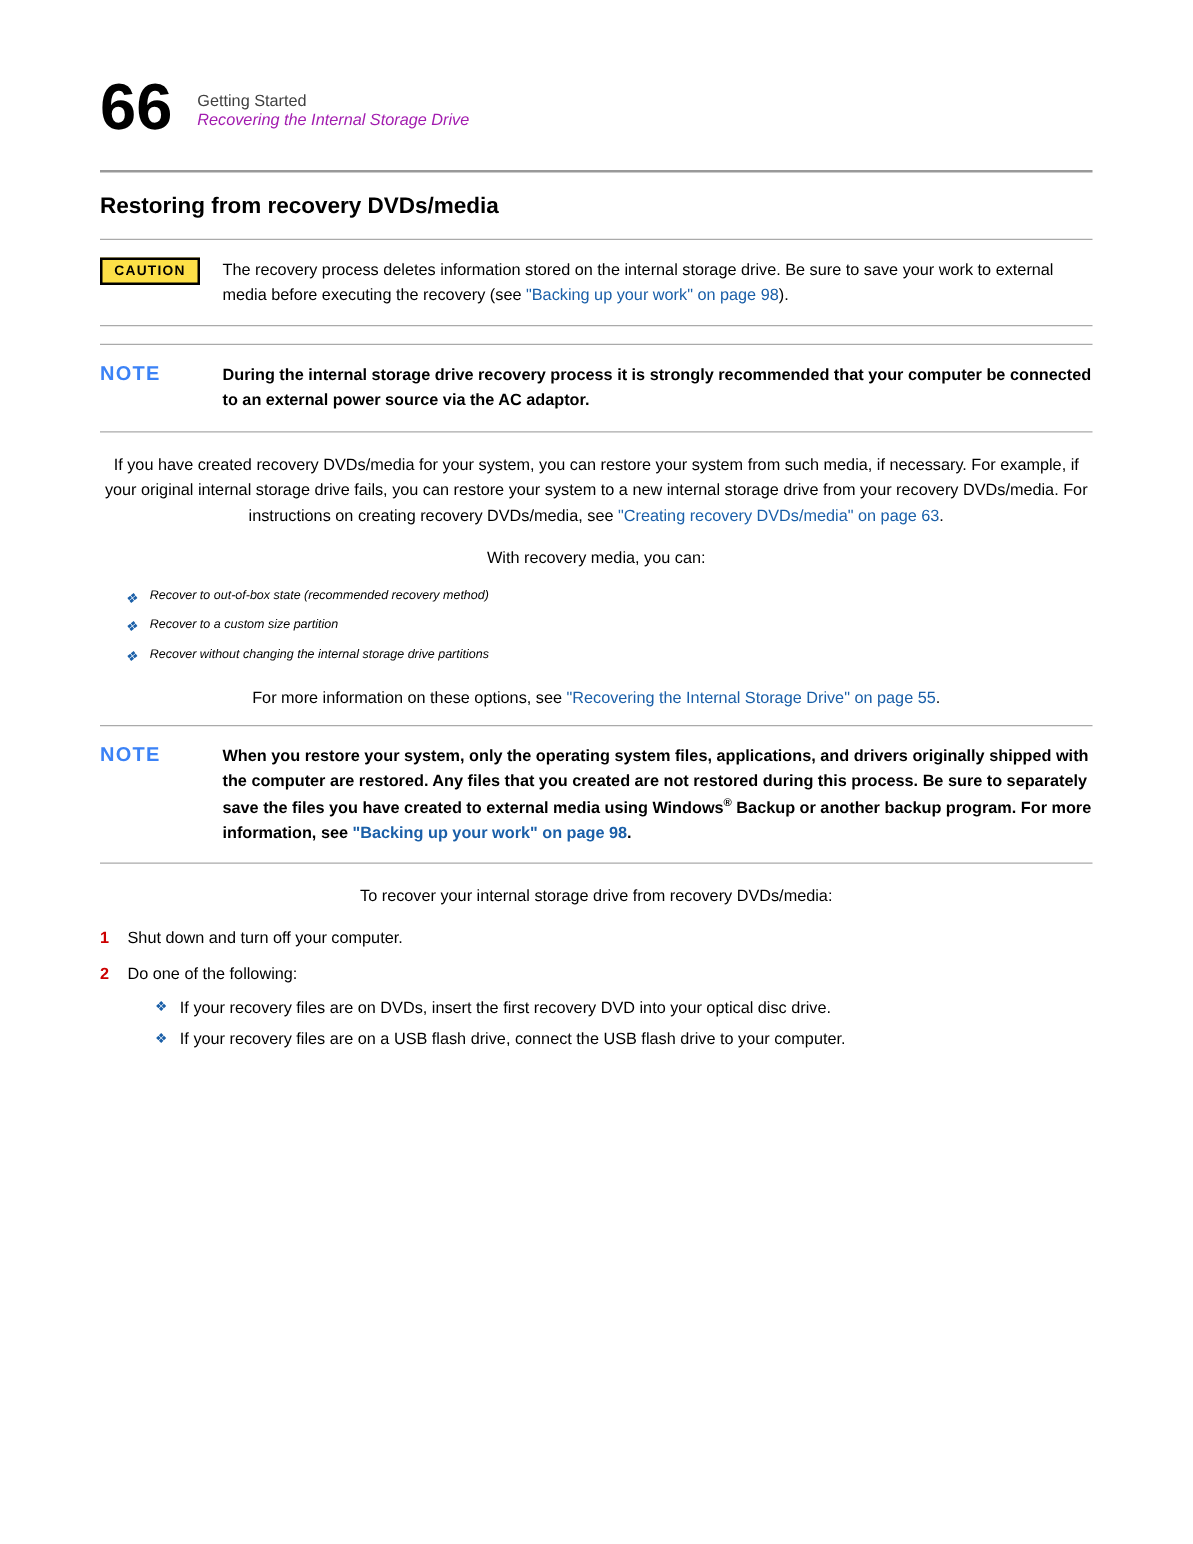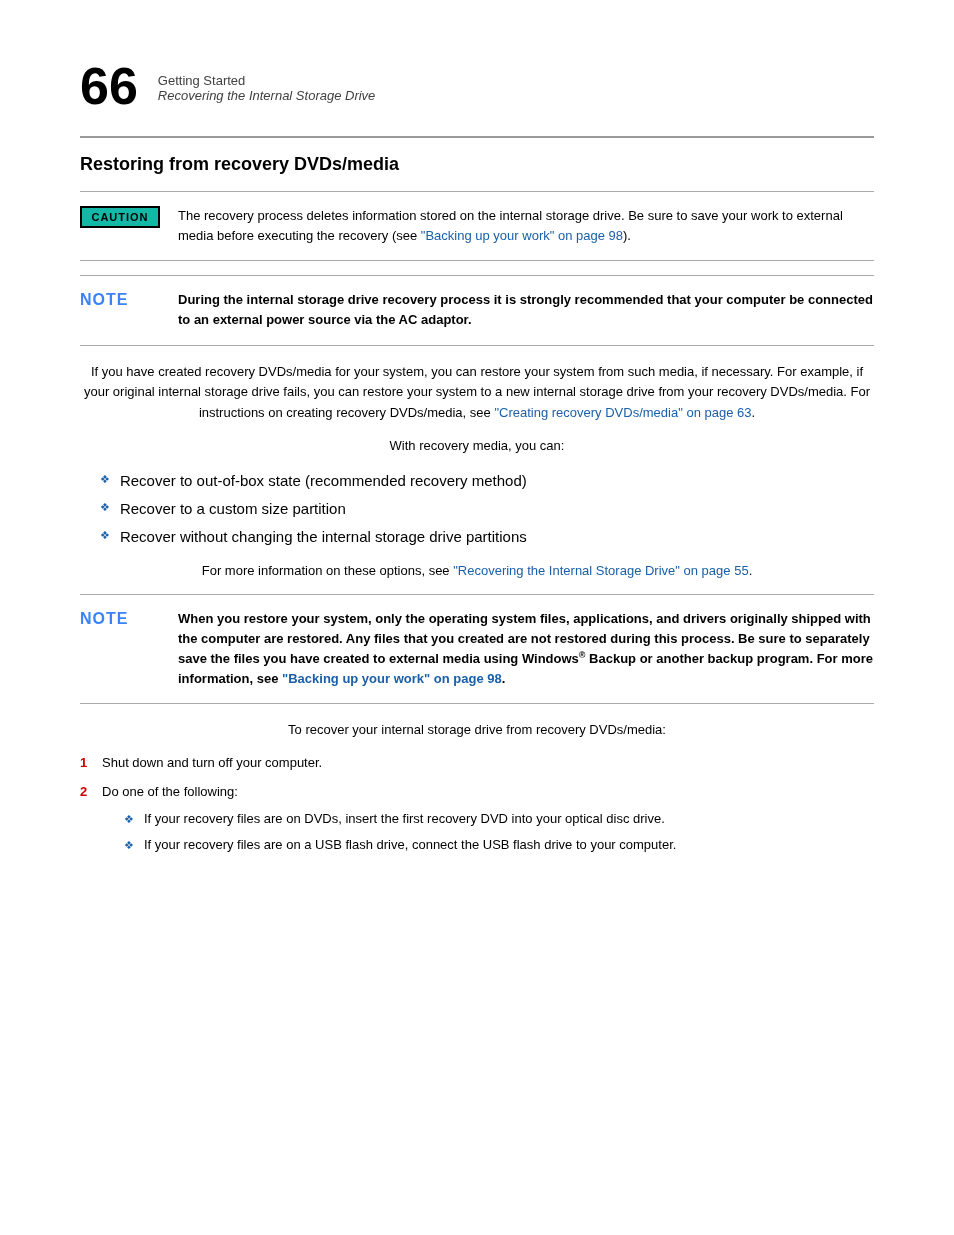--- a/index.html
+++ b/index.html
@@ -34,21 +34,21 @@
     }
     .header-chapter {
       font-size: 13px;
       font-weight: normal;
       color: #404040;
       font-family: Arial, sans-serif;
     }
     .header-subtitle {
       font-size: 13px;
       font-style: italic;
-      color: #404040;
+      color: #a21caf;
       font-family: Arial, sans-serif;
     }
     .divider {
       border: none;
       border-top: 2px solid #999;
       margin-bottom: 16px;
     }
     .section-title {
       font-size: 18px;
       font-weight: bold;
@@ -58,21 +58,21 @@
     }
     .caution-box {
       display: flex;
       align-items: flex-start;
       border-top: 1px solid #aaa;
       border-bottom: 1px solid #aaa;
       padding: 14px 0;
       margin-bottom: 14px;
     }
     .caution-badge {
-      background: #14b8a6;
+      background: #fde047;
       border: 2px solid #000;
       color: #000;
       font-size: 11px;
       font-weight: bold;
       padding: 3px 6px;
       white-space: nowrap;
       margin-right: 18px;
       font-family: Arial, sans-serif;
       letter-spacing: 1px;
       min-width: 80px;
@@ -119,23 +119,24 @@
       color: #1a5fa8;
       text-decoration: none;
     }
     .bullet-list {
       list-style: none;
       margin: 8px 0 12px 20px;
     }
     .bullet-list li {
       display: flex;
       align-items: flex-start;
-      font-size: 15px;
+      font-size: 10px;
       line-height: 1.6;
       margin-bottom: 4px;
+      font-style: italic;
     }
     .bullet-list li::before {
       content: "❖";
       color: #1a5fa8;
       font-size: 11px;
       margin-right: 10px;
       margin-top: 2px;
       flex-shrink: 0;
     }
     .numbered-list {

